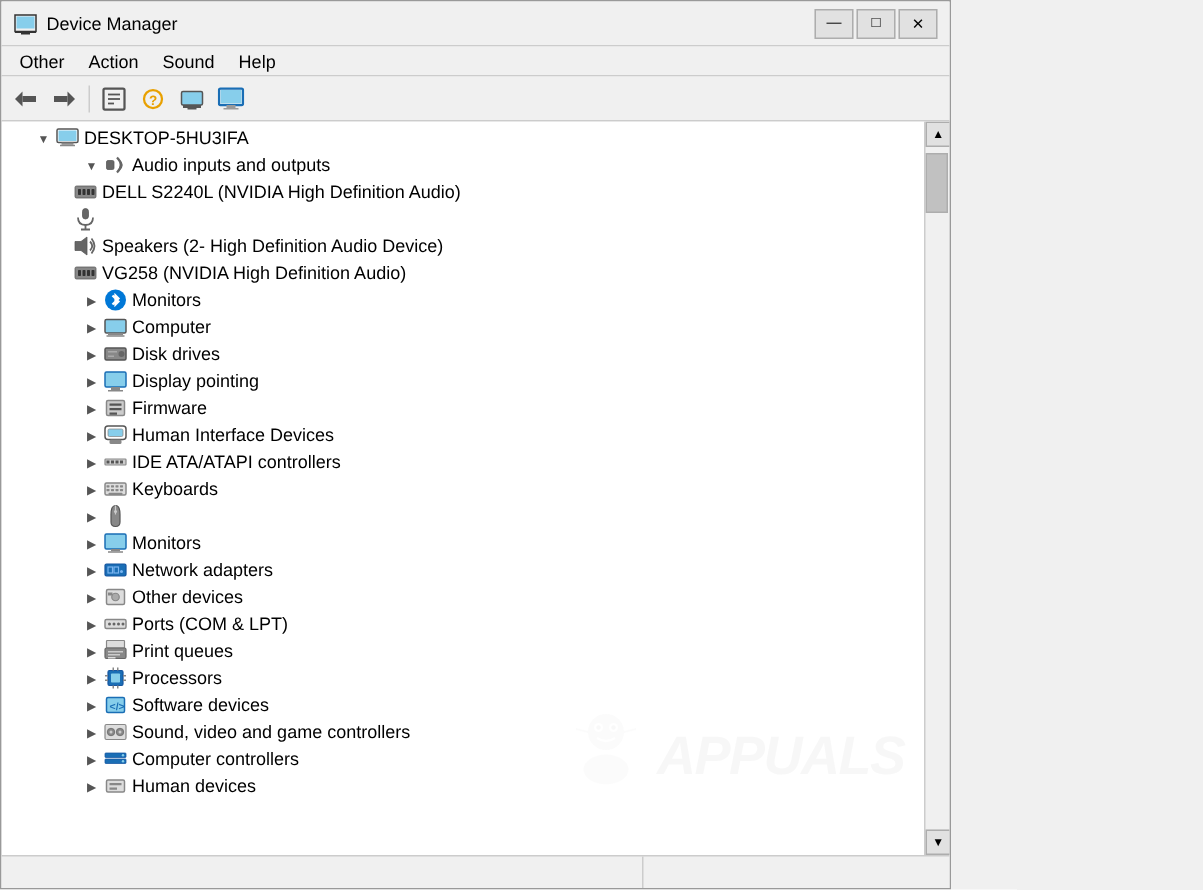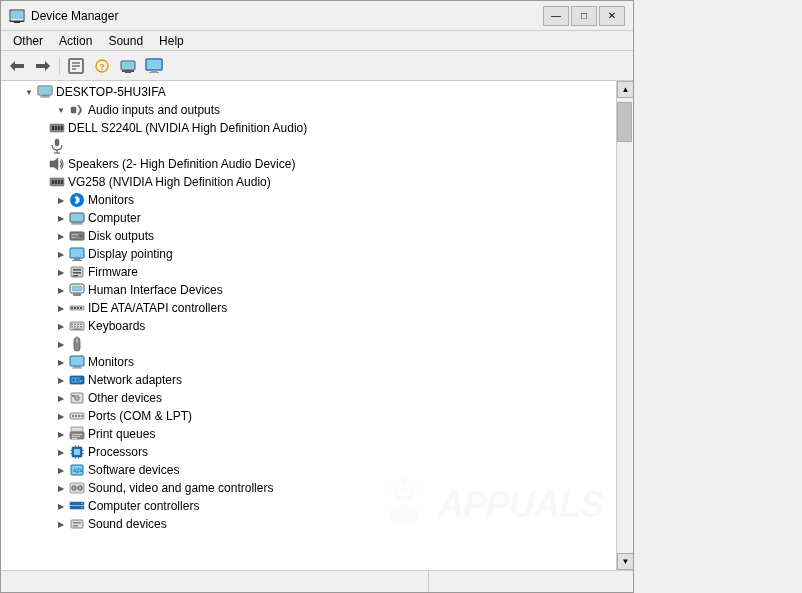--- a/index.html
+++ b/index.html
@@ -439,21 +439,21 @@
         <div class="tree-item indent-2">
           <span class="expand-btn">▶</span>
           <span class="item-icon">
             <svg width="16" height="16" viewBox="0 0 16 16">
               <rect x="1" y="4" width="14" height="8" rx="1" fill="#888" stroke="#555" stroke-width="1"></rect>
               <circle cx="12" cy="8" r="2" fill="#666"></circle>
               <rect x="3" y="6" width="6" height="1" fill="#aaa"></rect>
               <rect x="3" y="9" width="4" height="1" fill="#aaa"></rect>
             </svg>
           </span>
-          <span class="item-label">Disk outputs</span>
+          <span class="item-label">Disk drives</span>
         </div>
 
         <div class="tree-item indent-2">
           <span class="expand-btn">▶</span>
           <span class="item-icon">
             <svg width="16" height="16" viewBox="0 0 16 16">
               <rect x="1" y="2" width="14" height="10" rx="1" fill="#87ceeb" stroke="#1a6eb5" stroke-width="1"></rect>
               <rect x="5" y="12" width="6" height="2" fill="#888"></rect>
               <rect x="3" y="14" width="10" height="1" fill="#888"></rect>
             </svg>
@@ -654,21 +654,21 @@
 
         <div class="tree-item indent-2">
           <span class="expand-btn">▶</span>
           <span class="item-icon">
             <svg width="16" height="16" viewBox="0 0 16 16">
               <rect x="2" y="4" width="12" height="8" rx="1" fill="#ddd" stroke="#888" stroke-width="1"></rect>
               <rect x="4" y="6" width="8" height="1.5" fill="#888"></rect>
               <rect x="4" y="9" width="5" height="1.5" fill="#888"></rect>
             </svg>
           </span>
-          <span class="item-label">Sound devices</span>
+          <span class="item-label">Human devices</span>
         </div>
 
       </div>
 
       <div class="scrollbar-track">
         <div class="scrollbar-btn">▲</div>
         <div class="scrollbar-thumb-area">
           <div class="scrollbar-thumb"></div>
         </div>
         <div class="scrollbar-btn">▼</div>

